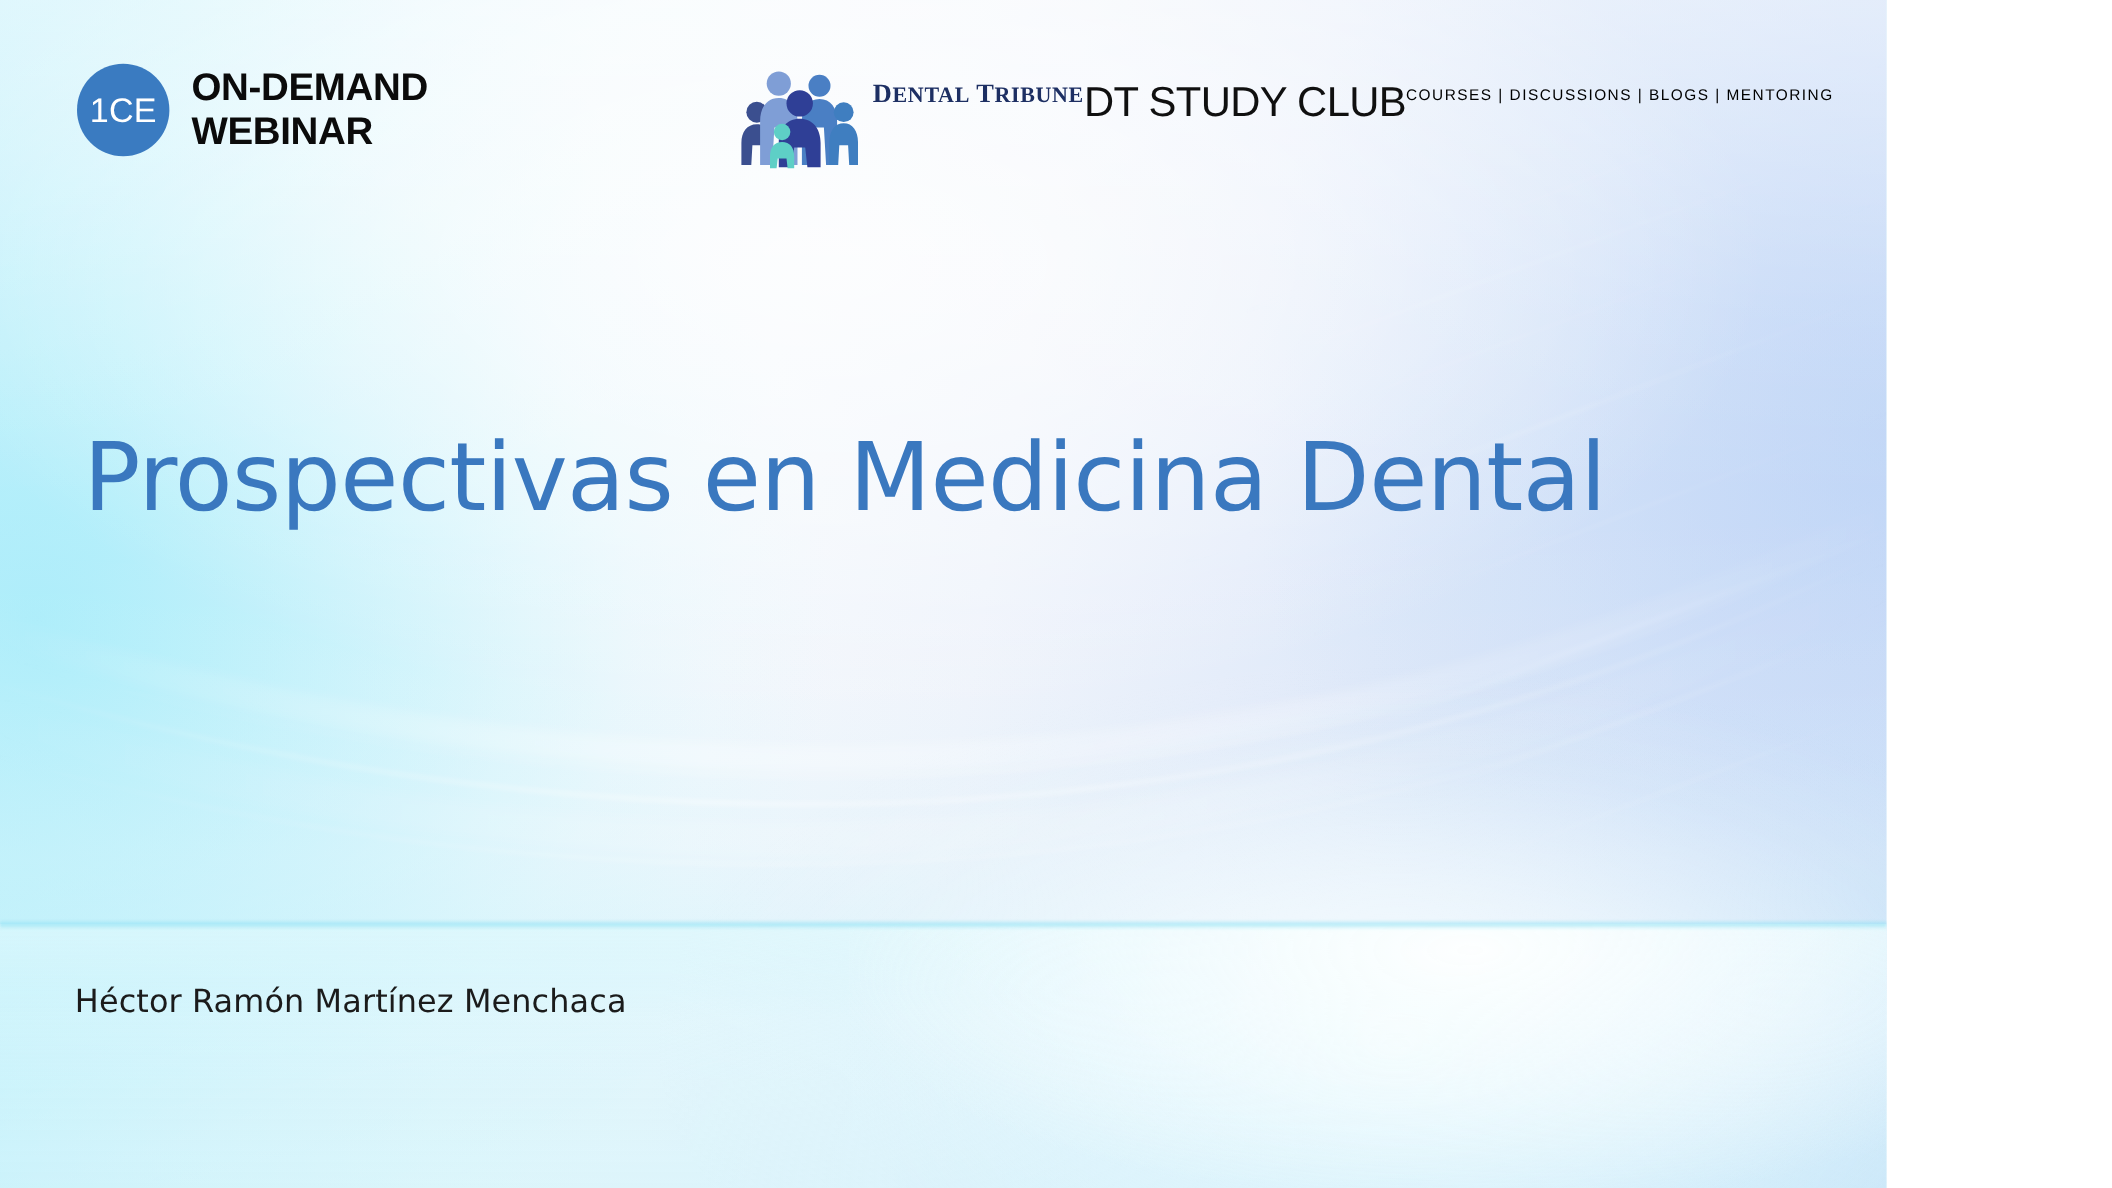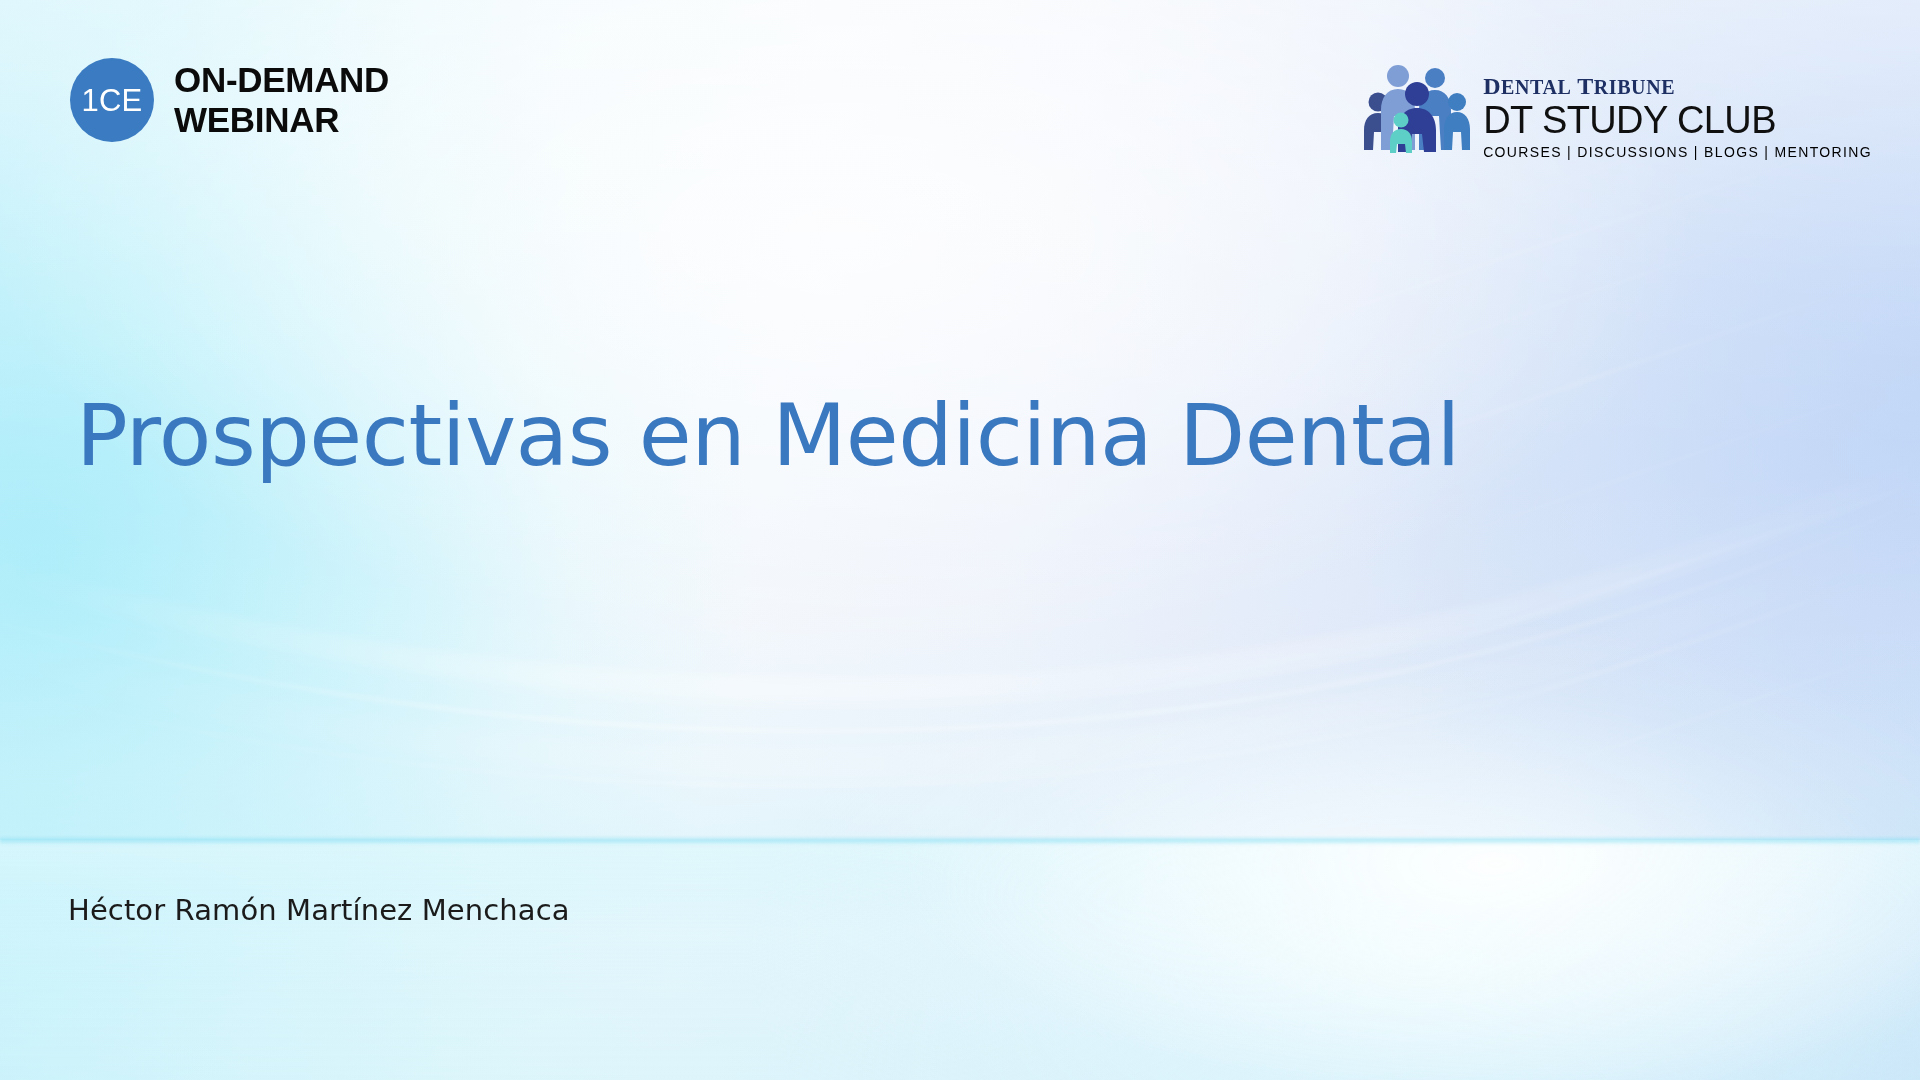--- a/index.html
+++ b/index.html
@@ -8,21 +8,21 @@
     padding: 0;
     background: #ffffff;
   }
   body {
     font-family: "Liberation Sans", sans-serif;
   }
 
   
   .slide {
     position: relative;
-    width: 1920px;
+    width: 1715px;
     height: 1080px;
     overflow: hidden;
     background: #dff6fb;
   }
 
   
   .bg-layer {
     position: absolute;
     inset: 0;
     pointer-events: none;
@@ -183,21 +183,21 @@
     gap: 10px;
   }
   .logo-mark {
     width: 112px;
     height: 96px;
     flex: 0 0 auto;
   }
   .logo-mark svg { display: block; width: 100%; height: 100%; }
   .logo-words {
     display: flex;
-    flex-direction: column;
+    flex-direction: row;
     padding-top: 16px;
   }
   .logo-tribune {
     font-family: "Liberation Serif", serif;
     color: #1d2f63;
     font-size: 20px;
     font-weight: bold;
     letter-spacing: 0.6px;
     line-height: 1;
     margin-bottom: 3px;

